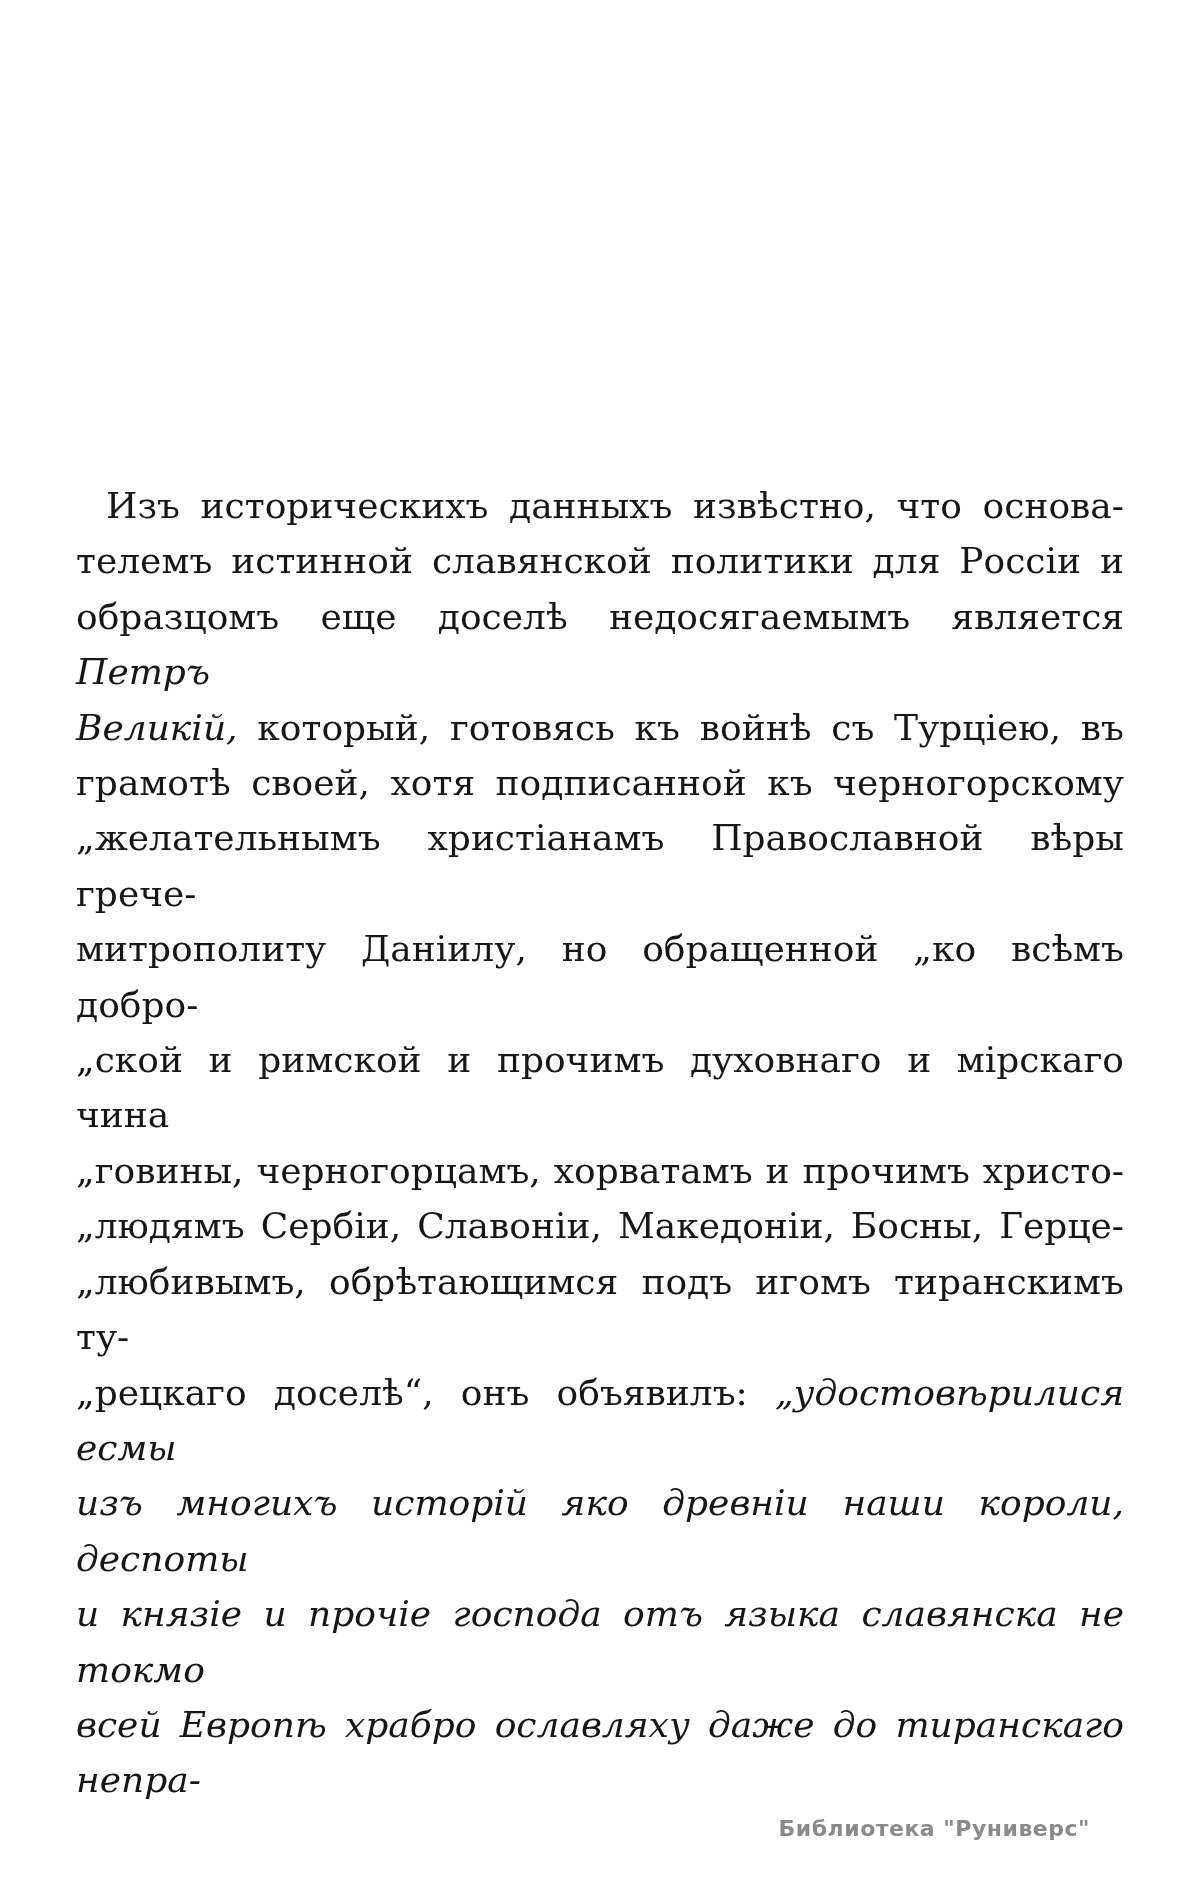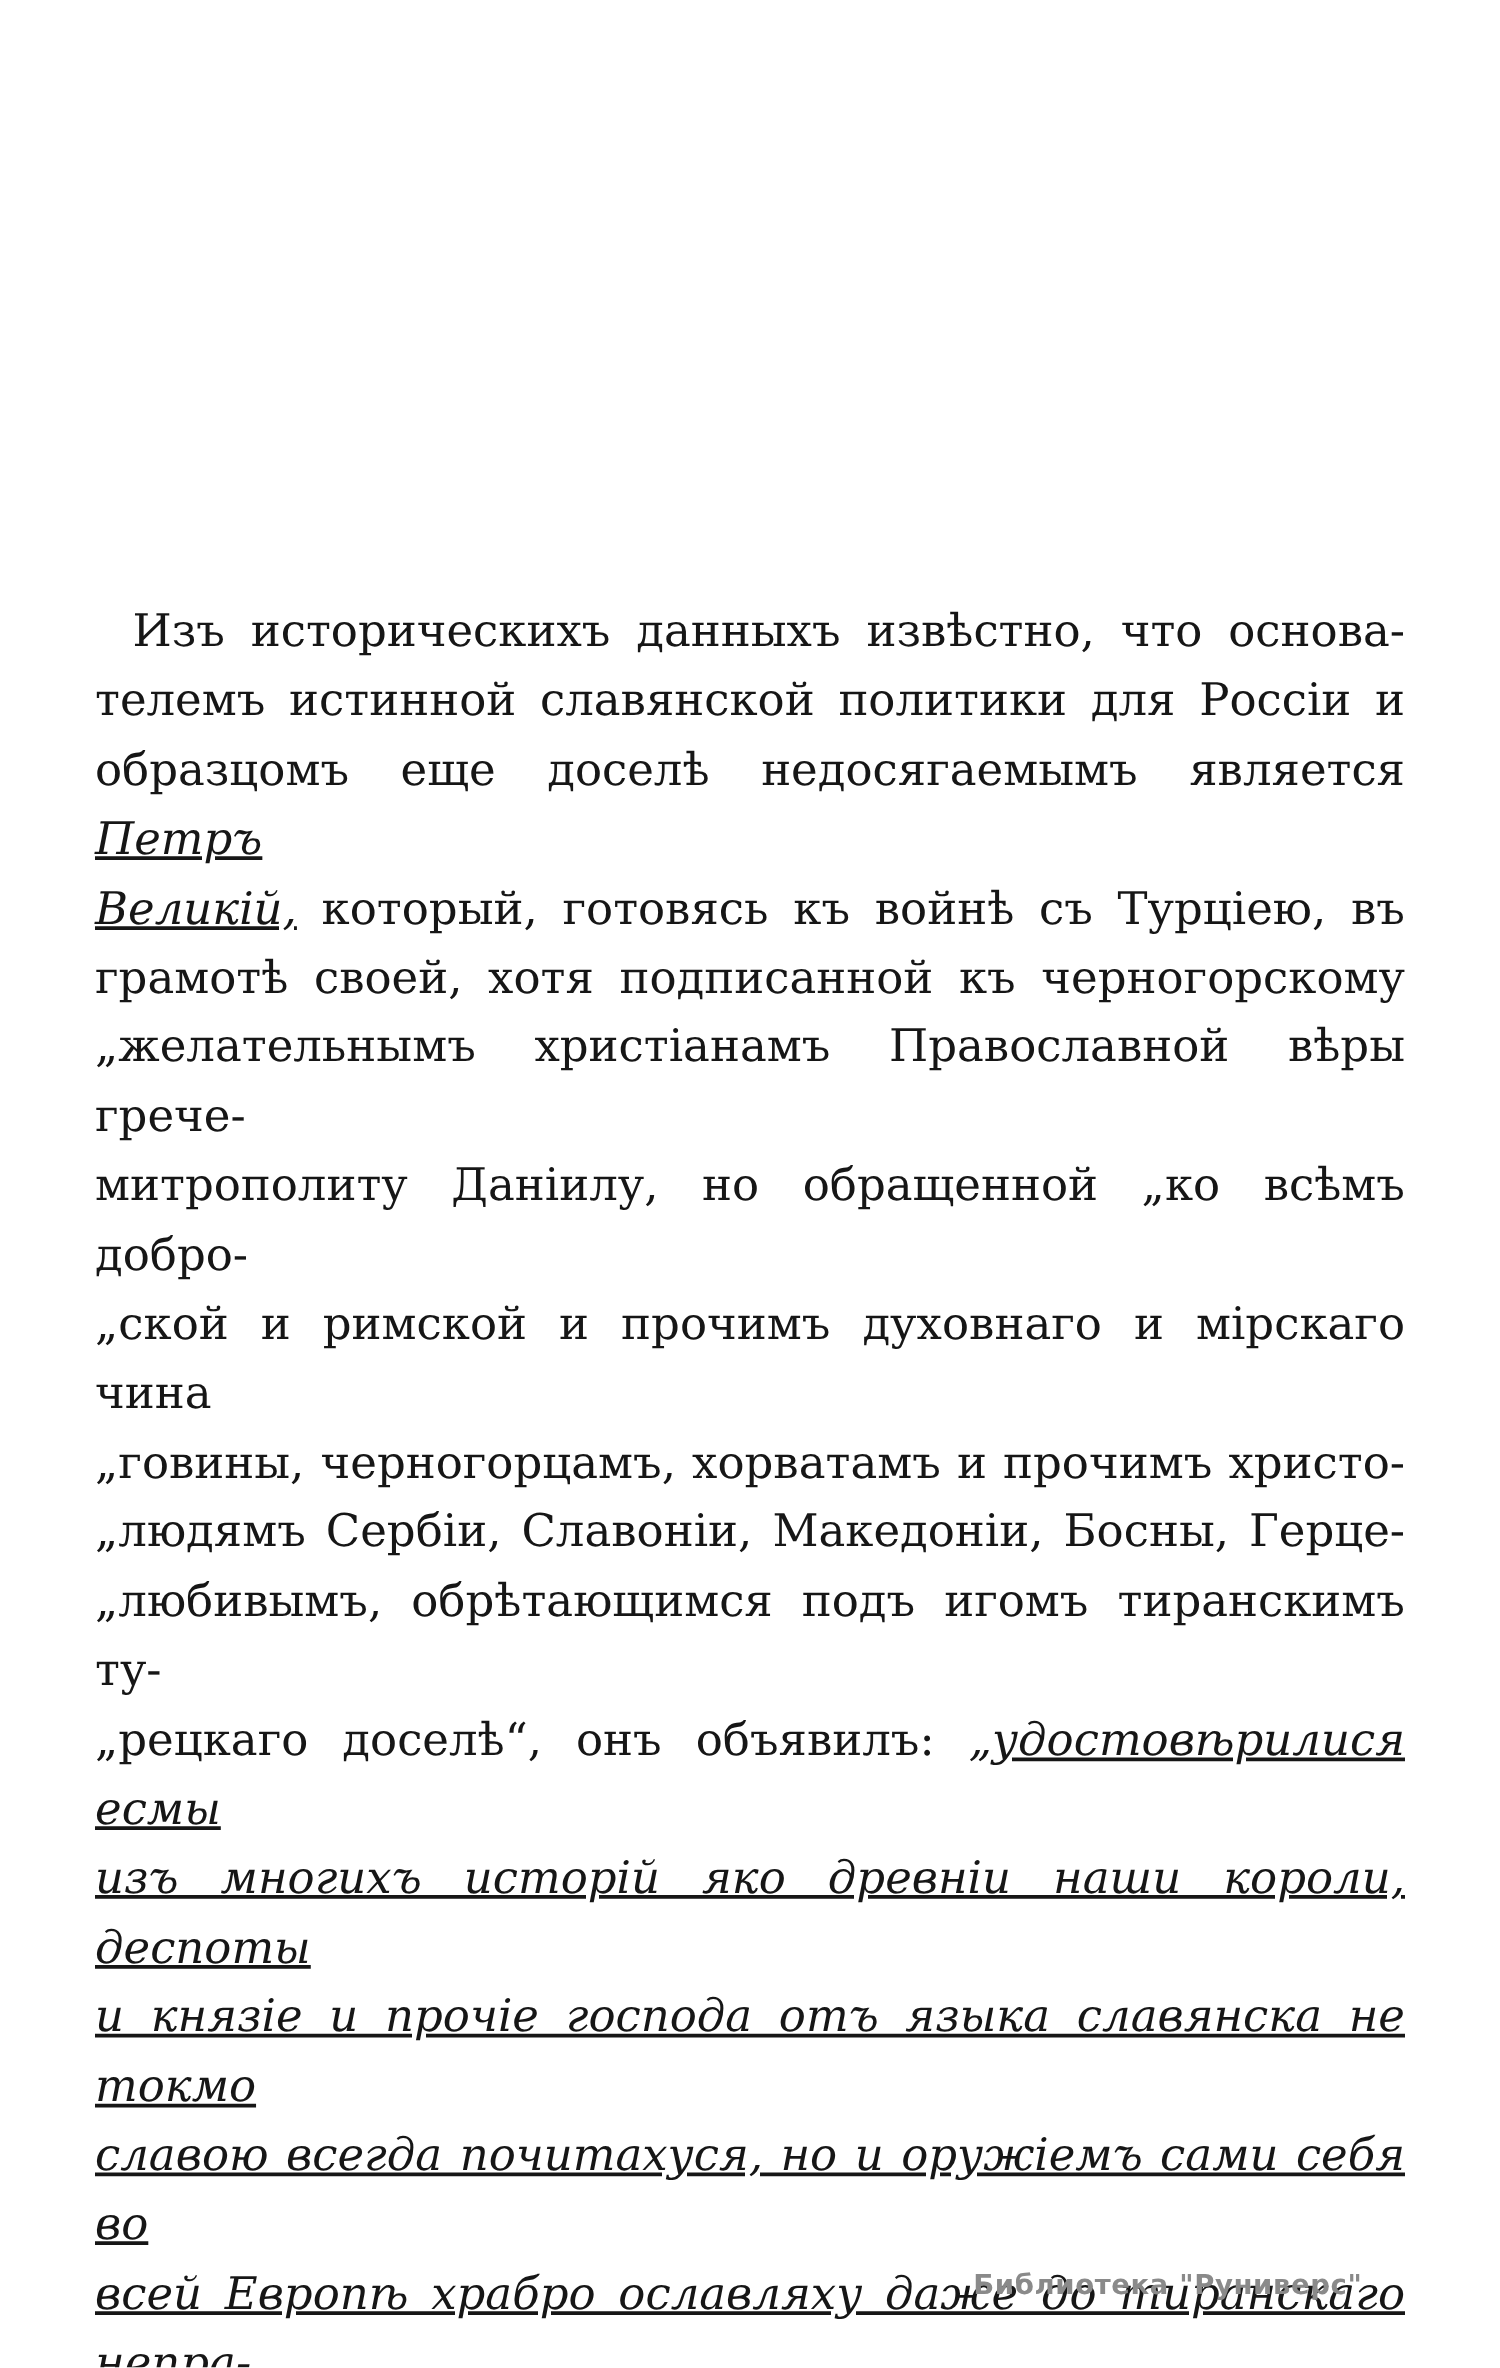--- a/index.html
+++ b/index.html
@@ -30,21 +30,20 @@
     white-space: normal;
   }
   .line.indent {
     text-indent: 30px;
   }
   .seg-roman {
     font-style: normal;
   }
   .seg-italic {
     font-style: italic;
-    text-decoration: underline;
   }
   .watermark {
     position: absolute;
     top: 1816px;
     right: 110px;
     font-family: "DejaVu Sans", sans-serif;
     font-weight: bold;
     font-size: 22px;
     letter-spacing: 0.5px;
     color: #8a8a8a;
@@ -62,17 +61,16 @@
       <div class="line"><span class="seg-roman">грамотѣ своей, хотя подписанной къ черногорскому</span></div>
       <div class="line"><span class="seg-roman">„желательнымъ христіанамъ Православной вѣры грече-</span></div>
       <div class="line"><span class="seg-roman">митрополиту Даніилу, но обращенной „ко всѣмъ добро-</span></div>
       <div class="line"><span class="seg-roman">„ской и римской и прочимъ духовнаго и мірскаго чина</span></div>
       <div class="line"><span class="seg-roman">„говины, черногорцамъ, хорватамъ и прочимъ христо-</span></div>
       <div class="line"><span class="seg-roman">„людямъ Сербіи, Славоніи, Македоніи, Босны, Герце-</span></div>
       <div class="line"><span class="seg-roman">„любивымъ, обрѣтающимся подъ игомъ тиранскимъ ту-</span></div>
       <div class="line"><span class="seg-roman">„рецкаго доселѣ“, онъ объявилъ: </span><span class="seg-italic">„удостовѣрилися есмы</span></div>
       <div class="line"><span class="seg-italic">изъ многихъ исторій яко древніи наши короли, деспоты</span></div>
       <div class="line"><span class="seg-italic">и князіе и прочіе господа отъ языка славянска не токмо</span></div>
-      <div class="line"><span class="seg-italic">славою всегда почитахуся, но и оружіемъ сами себя во</span></div>
       <div class="line"><span class="seg-italic">всей Европѣ храбро ославляху даже до тиранскаго непра-</span></div>
     </div>
   <div class="watermark" style="color: rgb(138, 138, 138);">Библиотека "Руниверс"</div>
 </div>
 
 </body></html>

